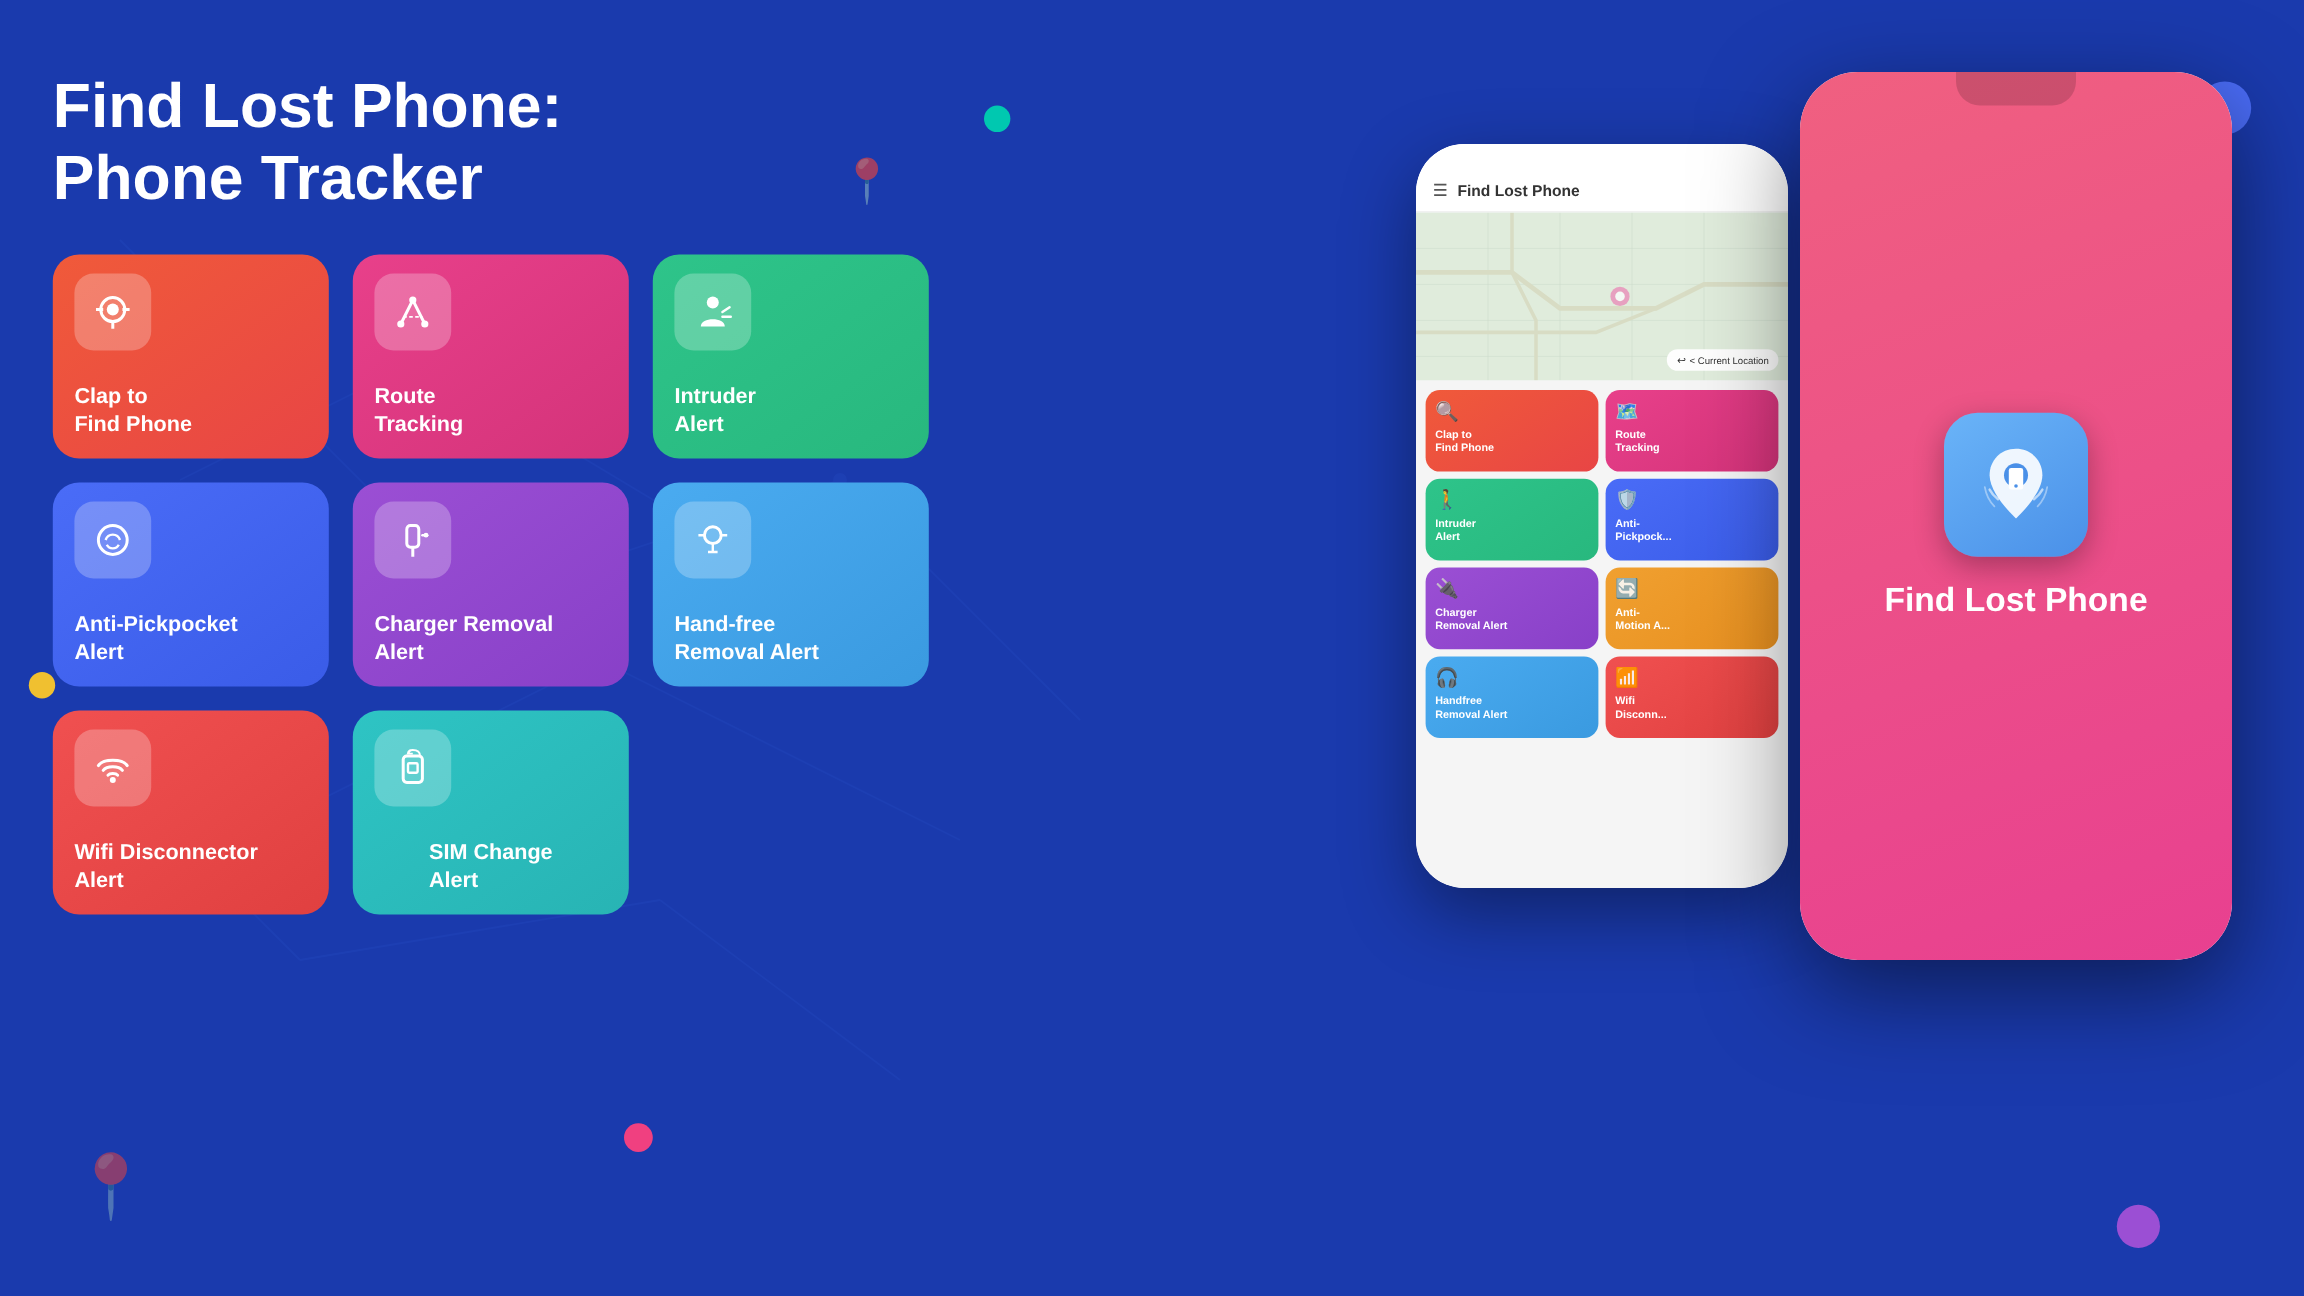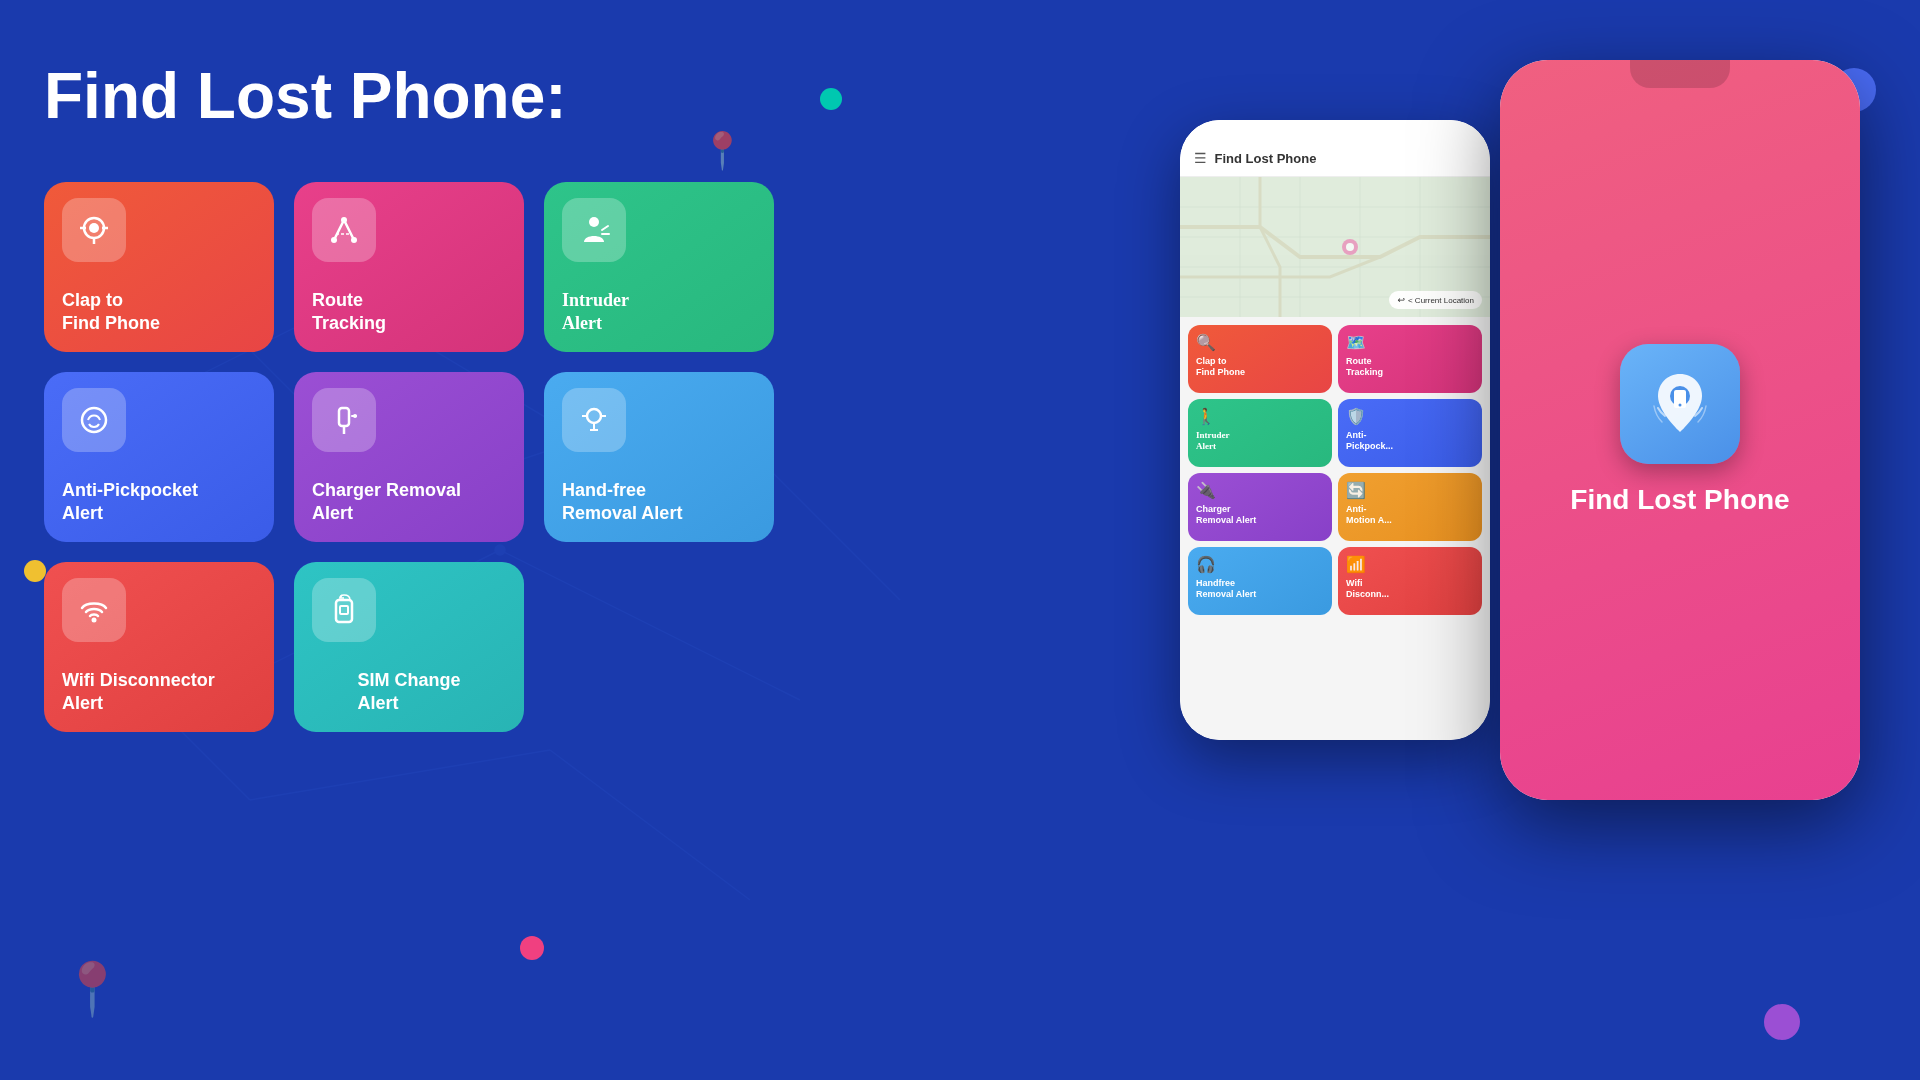--- a/index.html
+++ b/index.html
@@ -31,24 +31,24 @@
     
     .left-content {
       position: absolute;
       left: 44px;
       top: 60px;
       width: 760px;
     }
 
     .main-title {
       color: #ffffff;
-      font-size: 64px;
+      font-size: 52px;
       font-weight: 900;
       line-height: 1.15;
-      margin-bottom: 48px;
+      margin-bottom: 32px;
     }
 
     
     .feature-grid {
       display: grid;
       grid-template-columns: repeat(3, 230px);
       grid-template-rows: repeat(3, 170px);
       gap: 20px;
     }
 
@@ -82,21 +82,21 @@
     .feature-card .card-label {
       color: #fff;
       font-size: 18px;
       font-weight: 700;
       line-height: 1.3;
     }
 
     
     .card-orange { background: linear-gradient(145deg, #f05a3a, #e84545); }
     .card-pink   { background: linear-gradient(145deg, #e8408a, #d4337a); }
-    .card-green  { background: linear-gradient(145deg, #2ec48a, #28b87e); font-family: Liberation Serif, serif; }
+    .card-green  { background: linear-gradient(145deg, #2ec48a, #28b87e); }
     .card-blue   { background: linear-gradient(145deg, #4a6cf7, #3a5ce8); }
     .card-purple { background: linear-gradient(145deg, #9b4fd4, #8840c8); }
     .card-orange2{ background: linear-gradient(145deg, #f0a030, #e89020); }
     .card-lblue  { background: linear-gradient(145deg, #4aabf0, #3a9ae0); }
     .card-red    { background: linear-gradient(145deg, #f05050, #e04040); }
     .card-teal   { background: linear-gradient(145deg, #2ec4c4, #28b4b4); align-items: center; }
 
     
     .phones-area {
       position: absolute;
@@ -295,20 +295,21 @@
 <div class="deco-circle" style="width:24px;height:24px;background:#f04080;bottom:120px;left:520px;"></div>
 <div class="deco-circle" style="width:36px;height:36px;background:#9b4fd4;bottom:40px;right:120px;"></div>
 <div class="deco-circle" style="width:22px;height:22px;background:#f0c030;top:560px;left:24px;"></div>
 
 <div style="position:absolute;top:130px;left:700px;font-size:36px;color:#aac0ff;opacity:0.6;">📍</div>
 <div style="position:absolute;bottom:60px;left:60px;font-size:52px;color:#aac0ff;opacity:0.5;">📍</div>
 
 <div class="left-content">
   <h1 class="main-title">
     <span>Find Lost Phone:</span><br>
+    <span>Phone Tracker</span>
   </h1>
 
   <div class="feature-grid">
 
     <div class="feature-card card-orange">
       <div class="icon-wrap">
         <svg width="36" height="36" viewBox="0 0 36 36" fill="none">
           <circle cx="18" cy="16" r="10" stroke="white" stroke-width="2.5" fill="none"></circle>
           <circle cx="18" cy="16" r="5" fill="white"></circle>
           <line x1="18" y1="26" x2="18" y2="32" stroke="white" stroke-width="2.5"></line>

